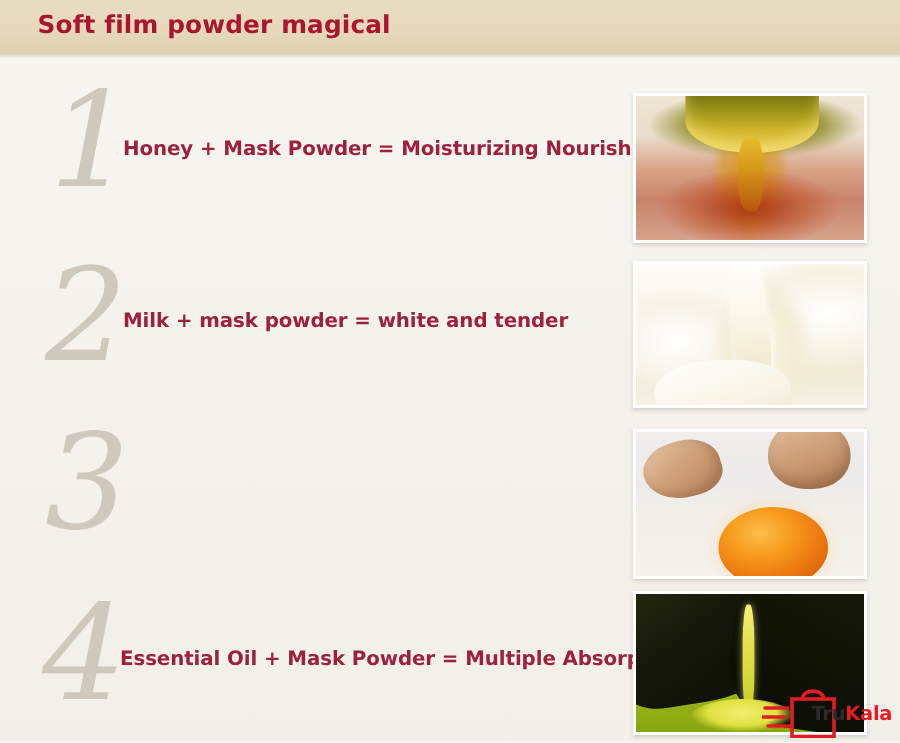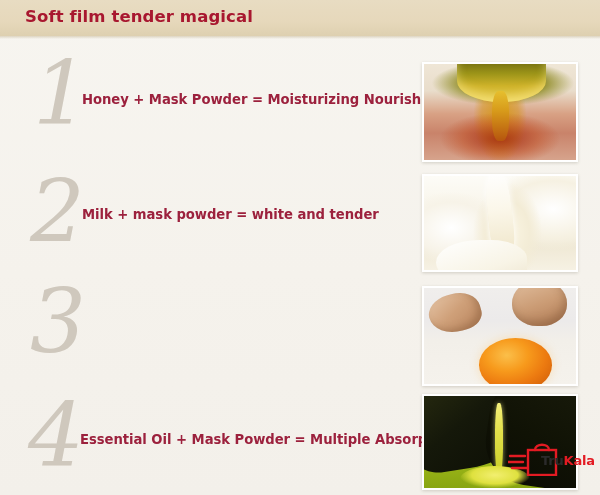--- a/index.html
+++ b/index.html
@@ -237,21 +237,21 @@
     width: 46%; height: 28%;
     background: radial-gradient(ellipse 60% 60% at 50% 35%, #f2ef70 0%, #dfe13f 55%, rgba(200,205,35,0) 85%);
     border-radius: 50%;
     z-index: 3;
   }
 
   
   .watermark {
     position: absolute;
     left: 508px;
-    top: 440px;
+    top: 456px;
     width: 90px;
     height: 36px;
     z-index: 20;
   }
   .wm-text {
     position: absolute;
     left: 33px;
     top: 13px;
     font-family: "DejaVu Sans", sans-serif;
     font-size: 13px;
@@ -261,21 +261,21 @@
   }
   .wm-tru { color: #2b2b2b; }
   .wm-kala { color: #e31b23; }
 </style>
 </head>
 <body>
 
 <div class="poster">
 
   <div class="header-band"></div>
-  <div class="poster-title">Soft film tender magical</div>
+  <div class="poster-title">Soft film powder magical</div>
 
   <div class="row row-1">
     <div class="step-number">1</div>
     <div class="step-text">Honey + Mask Powder = Moisturizing Nourishment</div>
     <div class="photo photo-1">
       <div class="photo-inner">
         <div class="img-honey"></div>
       </div>
     </div>
   </div>

